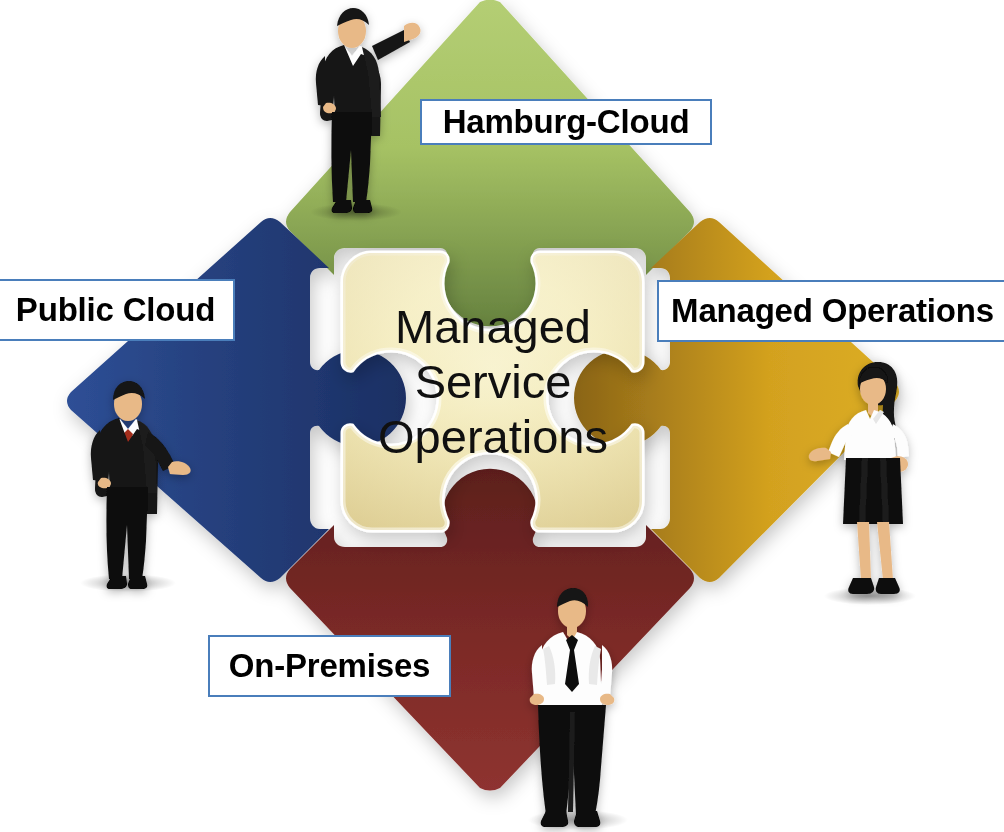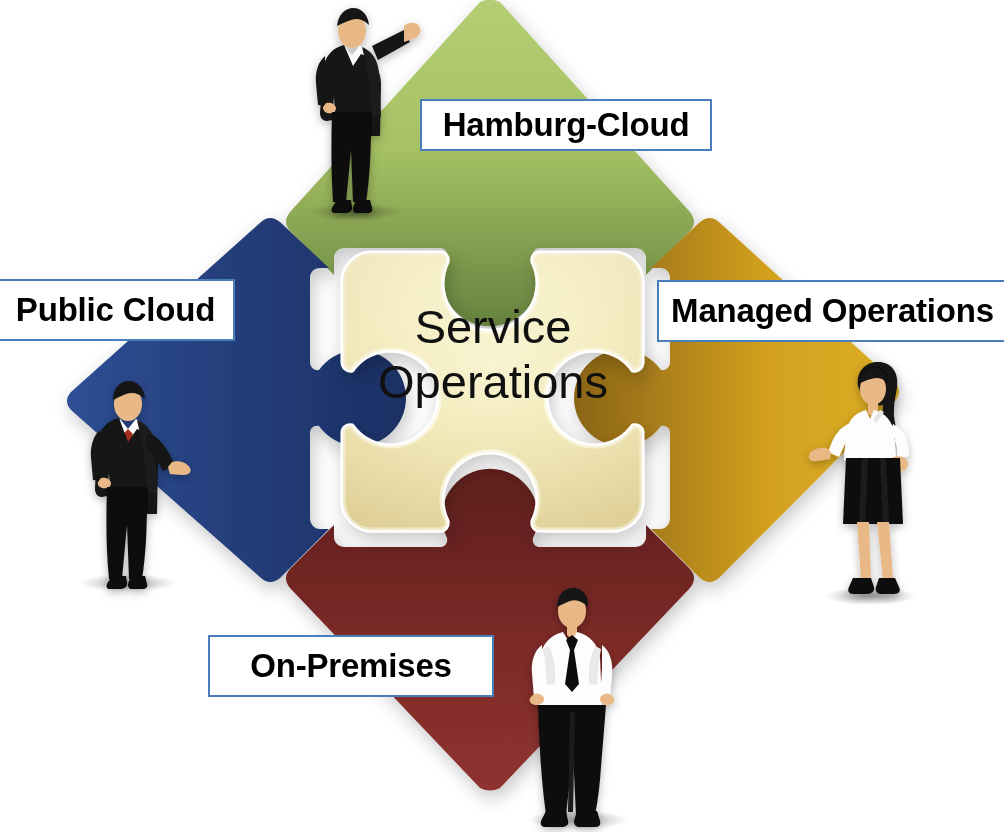--- a/index.html
+++ b/index.html
@@ -30,33 +30,33 @@
     align-items:center;
     justify-content:center;
     color:#000000;
     font-weight:bold;
     font-family:"Liberation Sans", sans-serif;
     letter-spacing:-0.2px;
     white-space:nowrap;
     z-index:40;
   }
   #callout-hamburg-cloud{
-    left:420px; top:99px; width:292px; height:52px;
+    left:420px; top:99px; width:292px; height:46px;
     font-size:33px;
   }
   #callout-public-cloud{
     left:-4px; top:279px; width:239px; height:62px;
     font-size:33px;
   }
   #callout-service-operations{
     left:657px; top:280px; width:351px; height:62px;
     font-size:33px;
   }
   #callout-on-premises{
-    left:208px; top:635px; width:286px; height:62px;
+    left:208px; top:635px; width:243px; height:62px;
     font-size:33px;
   }
 
   
   #center-text{
     position:absolute;
     left:344px; top:300px;
     width:298px;
     text-align:center;
     font-family:"Liberation Sans", sans-serif;
@@ -358,20 +358,21 @@
       <path fill="#0e0e0e" d="M538 705 l68 0 l-5 62 c-1 16-3 33-6 48 l-19 0 l-3-62 l-7 62 l-20 0 c-5-37-7-74-8-110 z"></path>
       <path fill="#1a1a1a" d="M570 712 l5 0 l-2 100 l-5 0 z"></path>
 
       <path fill="#070707" d="M546 811 l20 0 l2 10 c1 4-2 6-8 6 l-14 0 c-4 0-6-2-5-6 z"></path>
       <path fill="#070707" d="M577 811 l20 0 l3 10 c1 4-1 6-6 6 l-14 0 c-4 0-6-2-6-6 z"></path>
     </g>
 
   </svg>
 
   <div id="center-text">
+    <div>Managed</div>
     <div>Service</div>
     <div>Operations</div>
   </div>
 
   <div class="callout" id="callout-hamburg-cloud">
     <span>Hamburg-Cloud</span>
   </div>
 
   <div class="callout" id="callout-public-cloud">
     <span>Public Cloud</span>

